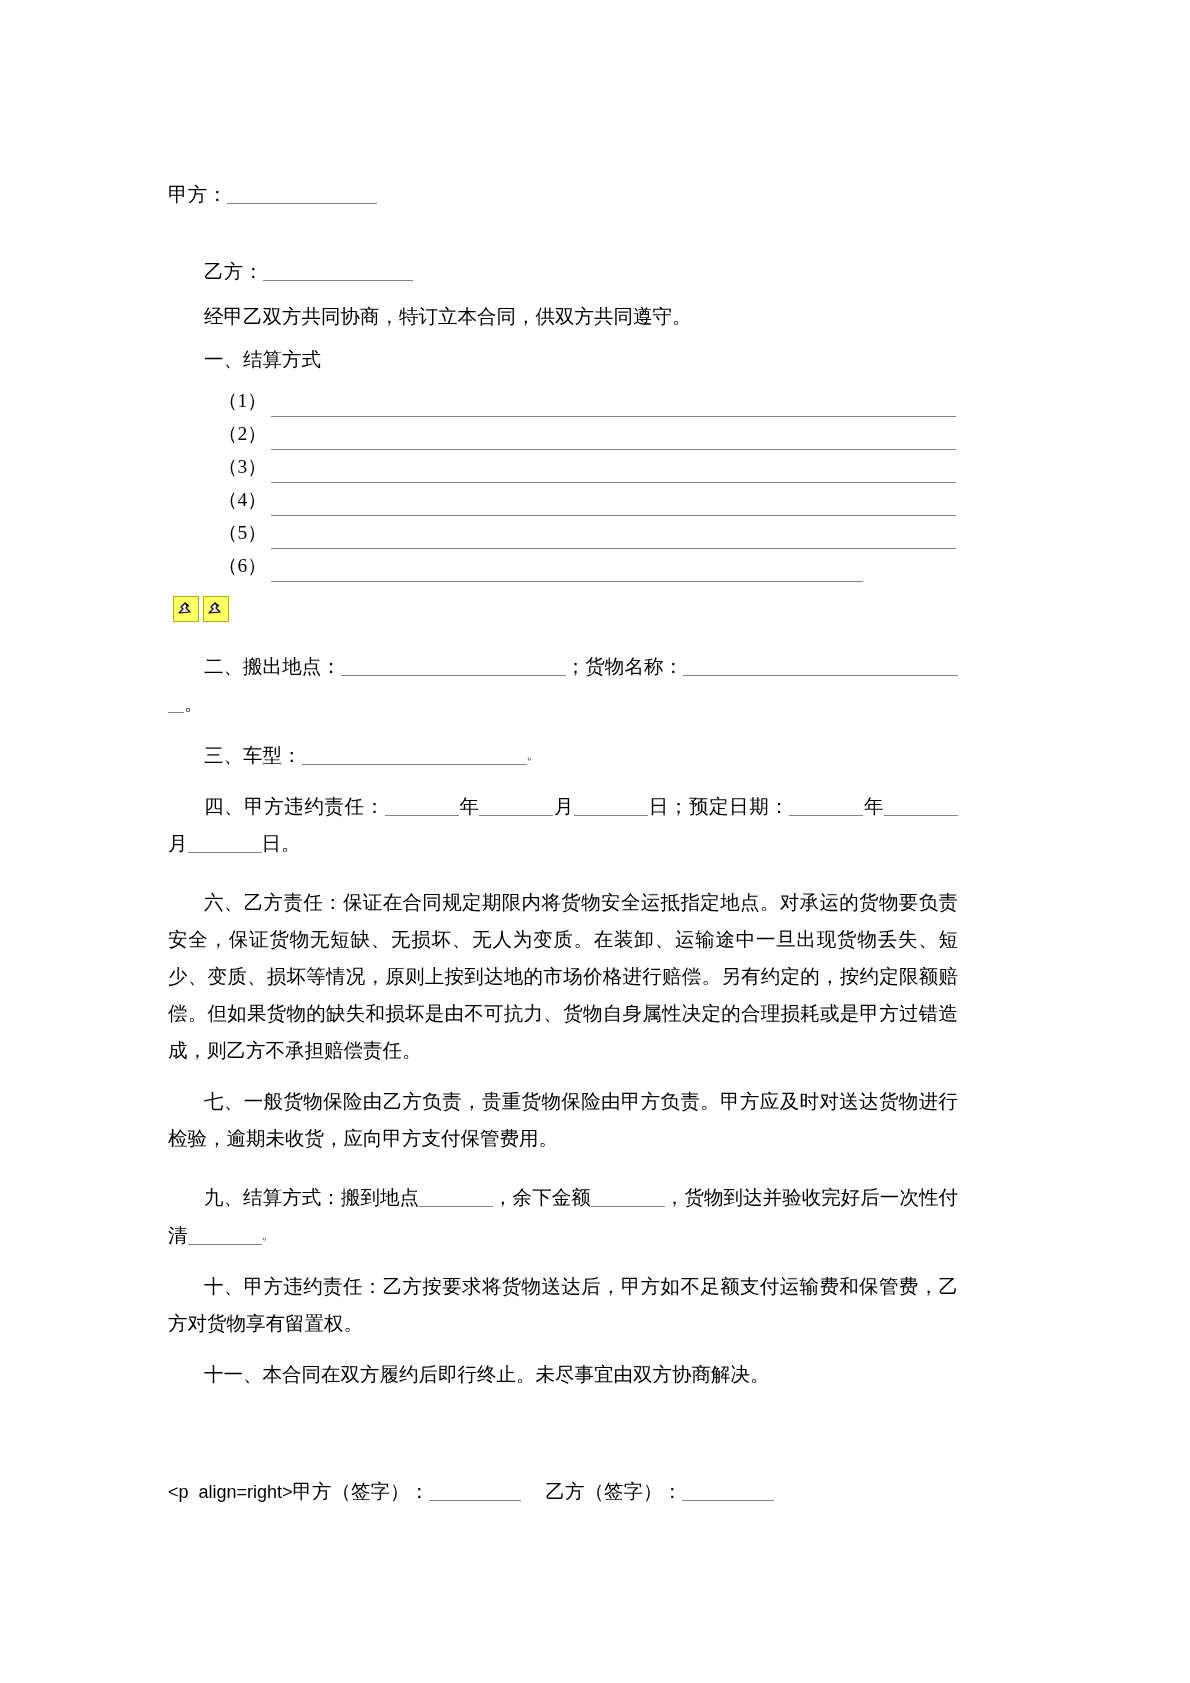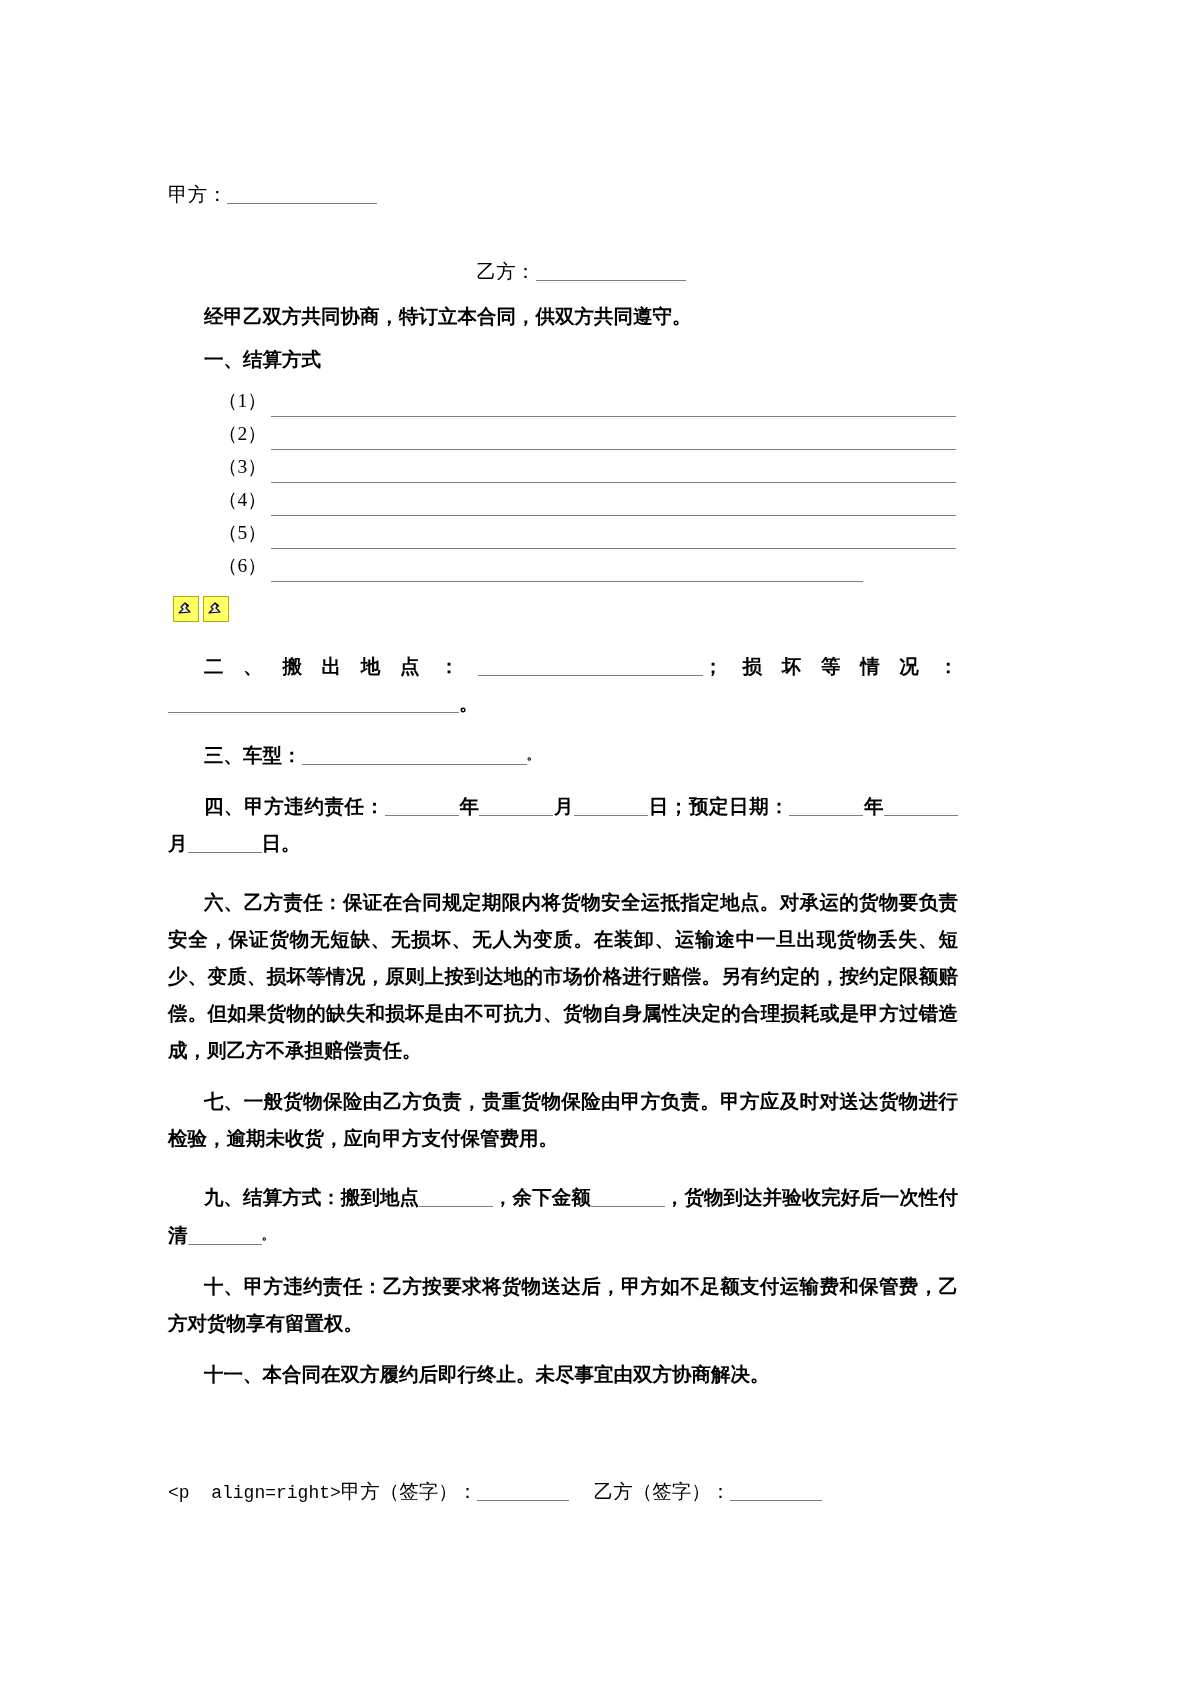--- a/index.html
+++ b/index.html
@@ -39,25 +39,23 @@
     font-size: 19.5px;
     line-height: 37px;
     text-align: justify;
     text-justify: inter-ideograph;
     margin: 0 0 6px 0;
     white-space: pre-wrap;
     word-break: break-all;
   }
   .indent1 {
     padding-left: 36px;
-    text-align: center;
   }
   .indent-hang {
     text-indent: 36px;
-    font-weight: bold;
   }
   .gap-sm { height: 8px; }
   .gap-md { height: 16px; }
 
   
   .goods-row {
     display: flex;
     align-items: flex-end;
     font-size: 19.5px;
     line-height: 33px;
@@ -129,21 +127,21 @@
     margin-top: 14px;
     word-break: break-all;
   }
   .sig-line {
     font-family: "Liberation Serif", "DejaVu Serif", serif;
     font-size: 19.5px;
     line-height: 34px;
     white-space: pre-wrap;
   }
   .mono {
-    font-family: Liberation Mono, monospace;
+    font-family: Liberation Sans, sans-serif;
     font-size: 18px;
   }
 </style>
 </head>
 <body>
 
 <div class="page">
   <div class="body-area">
 
     <div class="line"><span>甲方：</span><span class="u u-l"></span></div>
@@ -194,21 +192,21 @@
           <path d="M3 14 L7 10 L5 8 L9 4 L12 7 L10 9 L14 13 Z" fill="#e8e8e8" stroke="#000000" stroke-width="1.1" stroke-linejoin="round"></path>
           <path d="M9 4 L12 7" stroke="#000000" stroke-width="1.1"></path>
           <circle cx="11.5" cy="6.5" r="1.2" fill="#000000"></circle>
         </svg>
       </span>
     </div>
 
     <div class="gap-md"></div>
 
 
-    <div class="para indent-hang"><span>二、搬出地点：</span><span class="u u-xxl"></span><span>；</span><span>损坏等情况：</span><span class="u u-wide"></span><span class="u u-xs" style="width:16px"></span><span>。</span></div>
+    <div class="para indent-hang"><span>二、搬出地点：</span><span class="u u-xxl"></span><span>；</span><span>货物名称：</span><span class="u u-wide"></span><span class="u u-xs" style="width:16px"></span><span>。</span></div>
 
     <div class="gap-sm"></div>
 
     <div class="para indent-hang"><span>三、车型：</span><span class="u u-xxl"></span><span class="tail-circle">。</span></div>
 
     <div class="gap-sm"></div>
 
     <div class="para indent-hang"><span>四、甲方违约责任：</span><span class="u u-s"></span><span>年</span><span class="u u-s"></span><span>月</span><span class="u u-s"></span><span>日；</span><span>预定日期：</span><span class="u u-s"></span><span>年</span><span class="u u-s"></span><span>月</span><span class="u u-s"></span><span>日。</span></div>
 
     <div class="gap-sm"></div>

